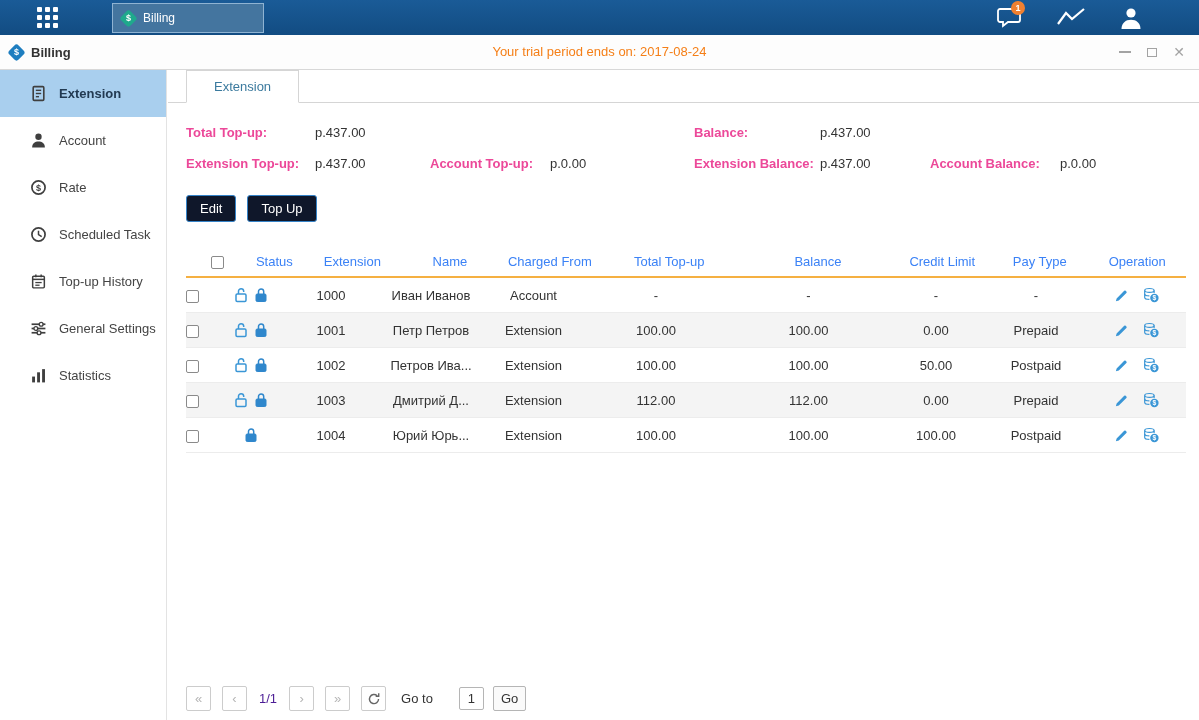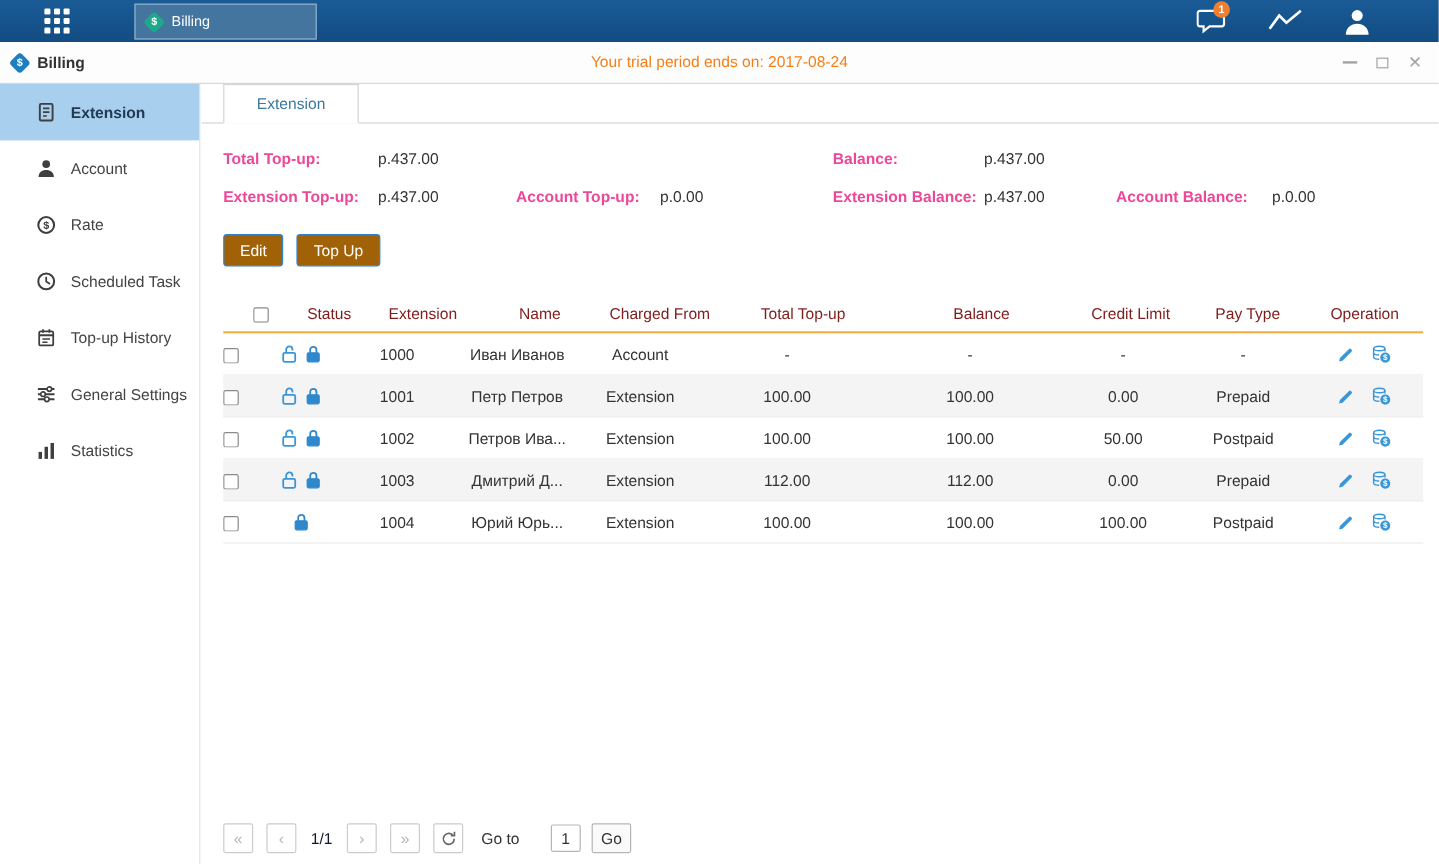--- a/index.html
+++ b/index.html
@@ -56,26 +56,26 @@
     background:#fff; border:1px solid #d5d5d5; border-bottom:1px solid #fff; color:#3b7a9e; cursor:pointer; }
 
   .summary { position:absolute; top:33px; left:18px; width:1000px; height:85px; }
   .summary span { position:absolute; white-space:nowrap; }
   .sum-lab { font-weight:bold; color:#ec4899; }
   .r1 { top:22px; } .r2 { top:53px; }
   .p0 { left:0; } .p1 { left:129px; } .p2 { left:244px; } .p3 { left:364px; }
   .p4 { left:508px; } .p5 { left:634px; } .p6 { left:744px; } .p7 { left:874px; }
 
   .actions { position:absolute; top:125px; left:18px; display:flex; gap:11px; }
-  .btn { background:#a16207; border:1px solid #3583c8; color:#fff; border-radius:3px;
+  .btn { background:#0f172a; border:1px solid #3583c8; color:#fff; border-radius:3px;
     height:27px; padding:0 13px; display:flex; align-items:center; font-size:13px; cursor:pointer; }
 
   
   .table { position:absolute; top:176px; left:18px; width:1000px; }
-  .thead { display:flex; align-items:center; height:32px; color:#7f1d1d;
+  .thead { display:flex; align-items:center; height:32px; color:#3b82f6;
     border-bottom:2px solid #f5b041;padding-left:25px; }
   .trow { display:flex; align-items:center; height:35px; border-bottom:1px solid #ececec; background:#fff; }
   #rows .trow:nth-child(even) { background:#f4f4f4; }
   .cell { text-align:center; overflow:hidden; white-space:nowrap; }
   .c-cb { width:30px; text-align:left; }
   .c-status { width:70px; }
   .c-ext { width:90px; }
   .c-name { width:110px; }
   .c-from { width:95px; }
   .c-topup { width:150px; }
@@ -88,21 +88,21 @@
   .c-status svg, .c-op svg { display:inline-block; vertical-align:middle; cursor:pointer; }
   .icon-locked { display:none; }
   .trow.locked .icon-locked { display:inline-block; }
 
   
   .pagination { position:absolute; bottom:8px; left:18px; right:33px; height:26px; }
   .pg-left { position:absolute; left:0; top:0; display:flex; align-items:center; }
   .pg-btn { width:25px; height:25px; border:1px solid #ccc; border-radius:2px; background:#fff;
     color:#b5b5b5; display:flex; align-items:center; justify-content:center; font-size:13px;
     margin-right:11px; cursor:pointer; }
-  .pg-label { color:#0f172a; margin:0 12px 0 1px; }
+  .pg-label { color:#4c1d95; margin:0 12px 0 1px; }
   .goto-label { color:#333; margin:0 26px 0 4px; }
   .goto-input { width:25px; height:23px; border:1px solid #b5b5b5; border-radius:2px;
     text-align:center; font-size:13px; font-family:"Liberation Sans",sans-serif; color:#333; margin-right:9px; }
   .go-btn { height:25px; border:1px solid #b5b5b5; border-radius:2px; background:#fafafa;
     color:#333; padding:0 7px; display:flex; align-items:center; cursor:pointer; }
   .pg-right { position:absolute; right:0; top:0; display:flex; align-items:center; gap:12px; }
   .page-size { width:62px; height:25px; border:1px solid #b5b5b5; border-radius:2px; background:#fff;
     display:flex; align-items:center; cursor:pointer; }
   .page-size .val { flex:1; padding-left:9px; color:#333; }
   .page-size .arrow { width:18px; height:100%; display:flex; align-items:center; justify-content:center;

